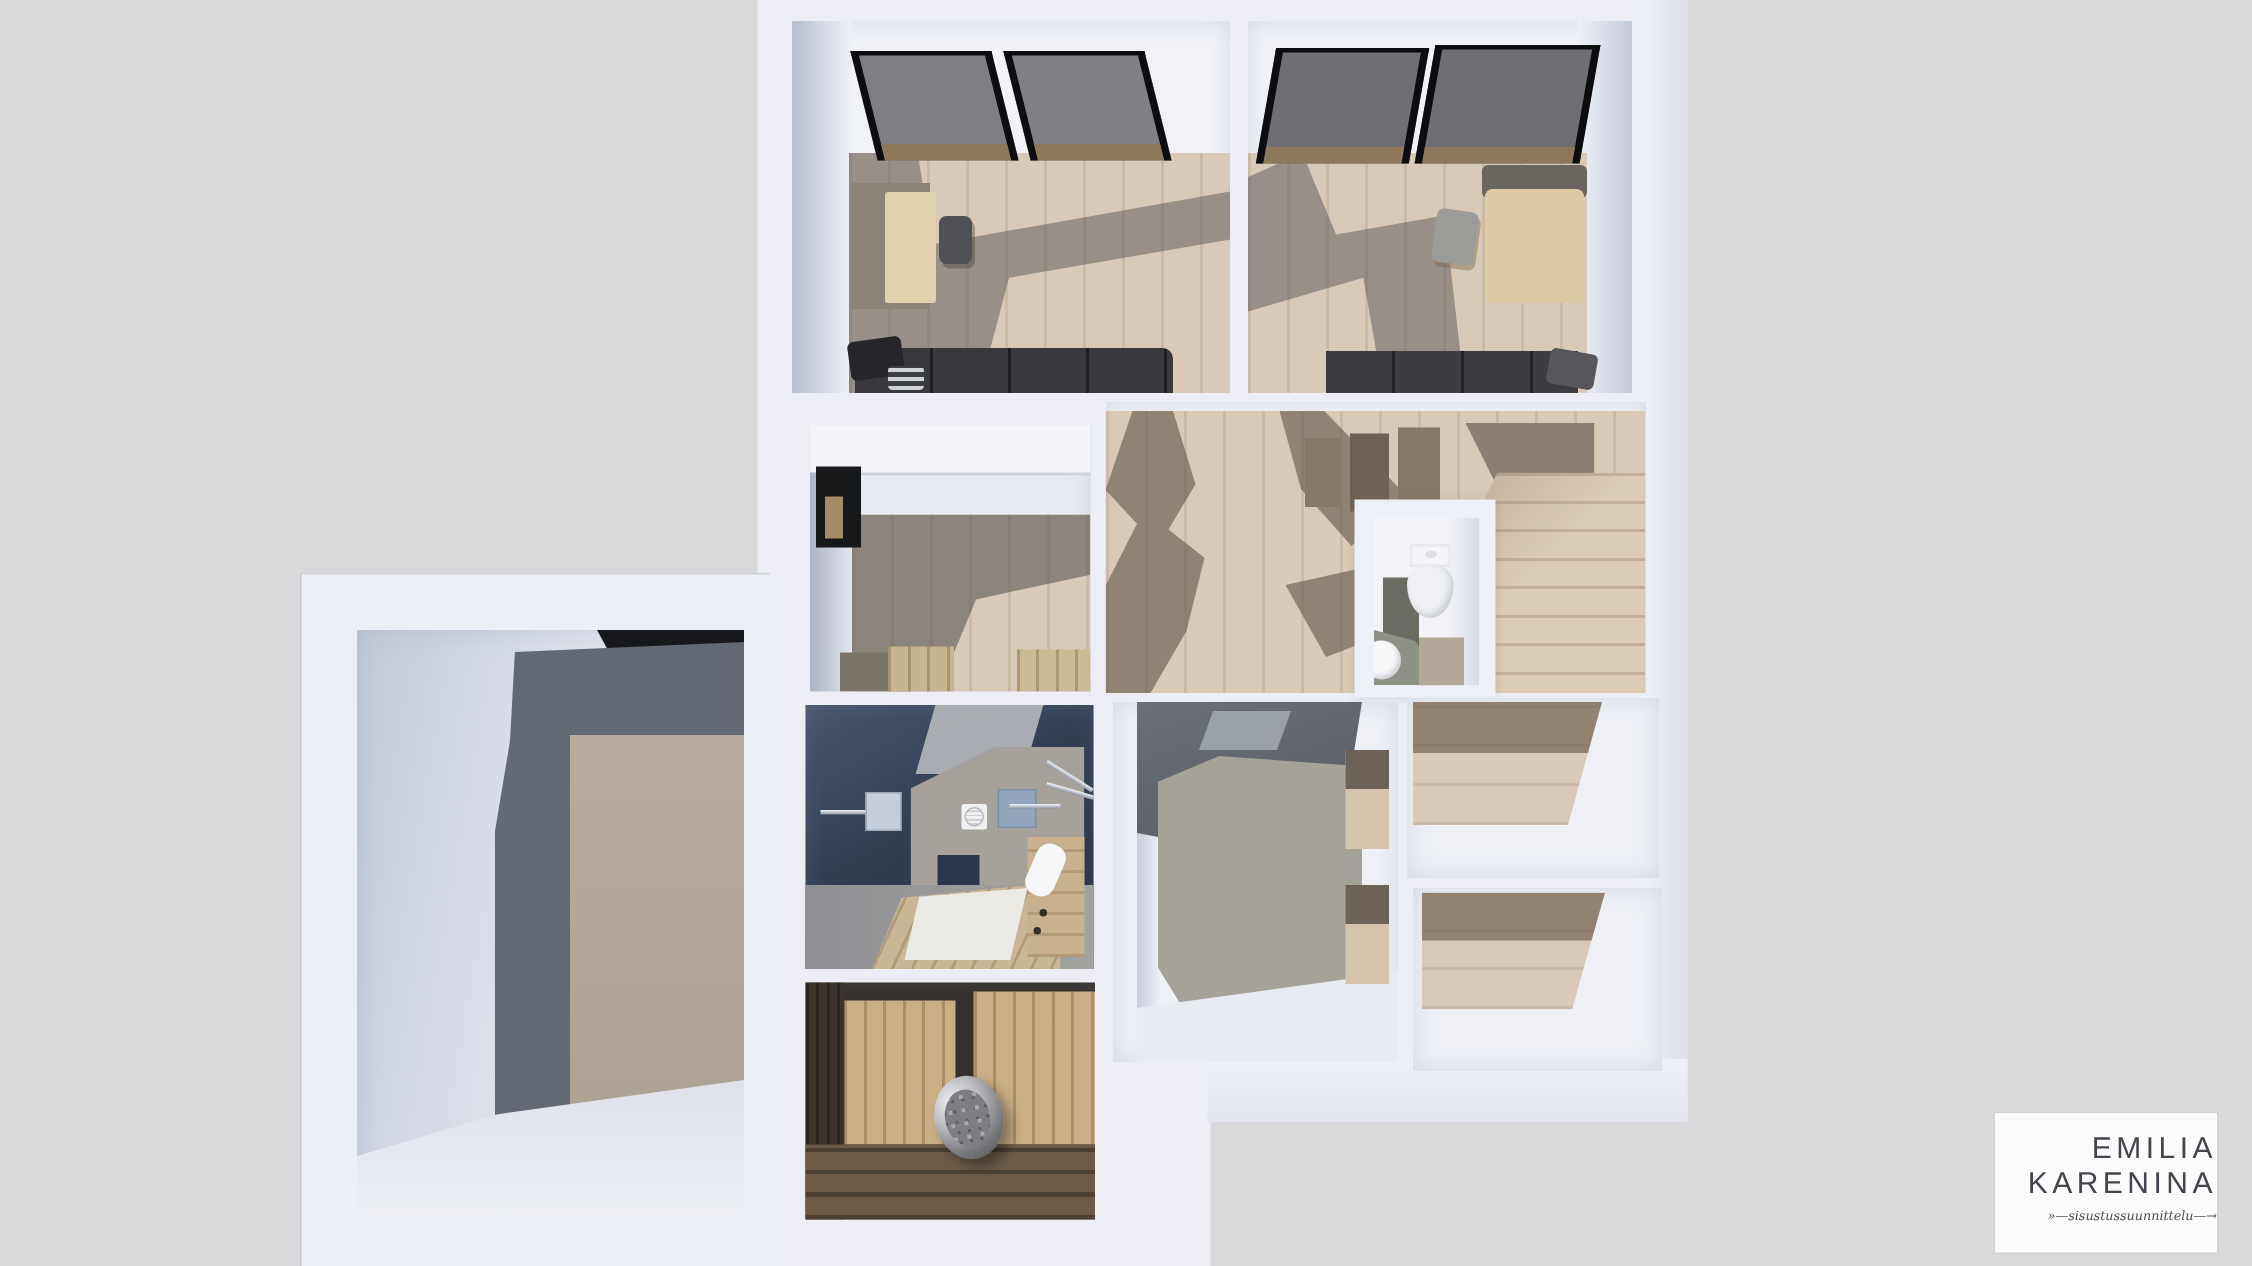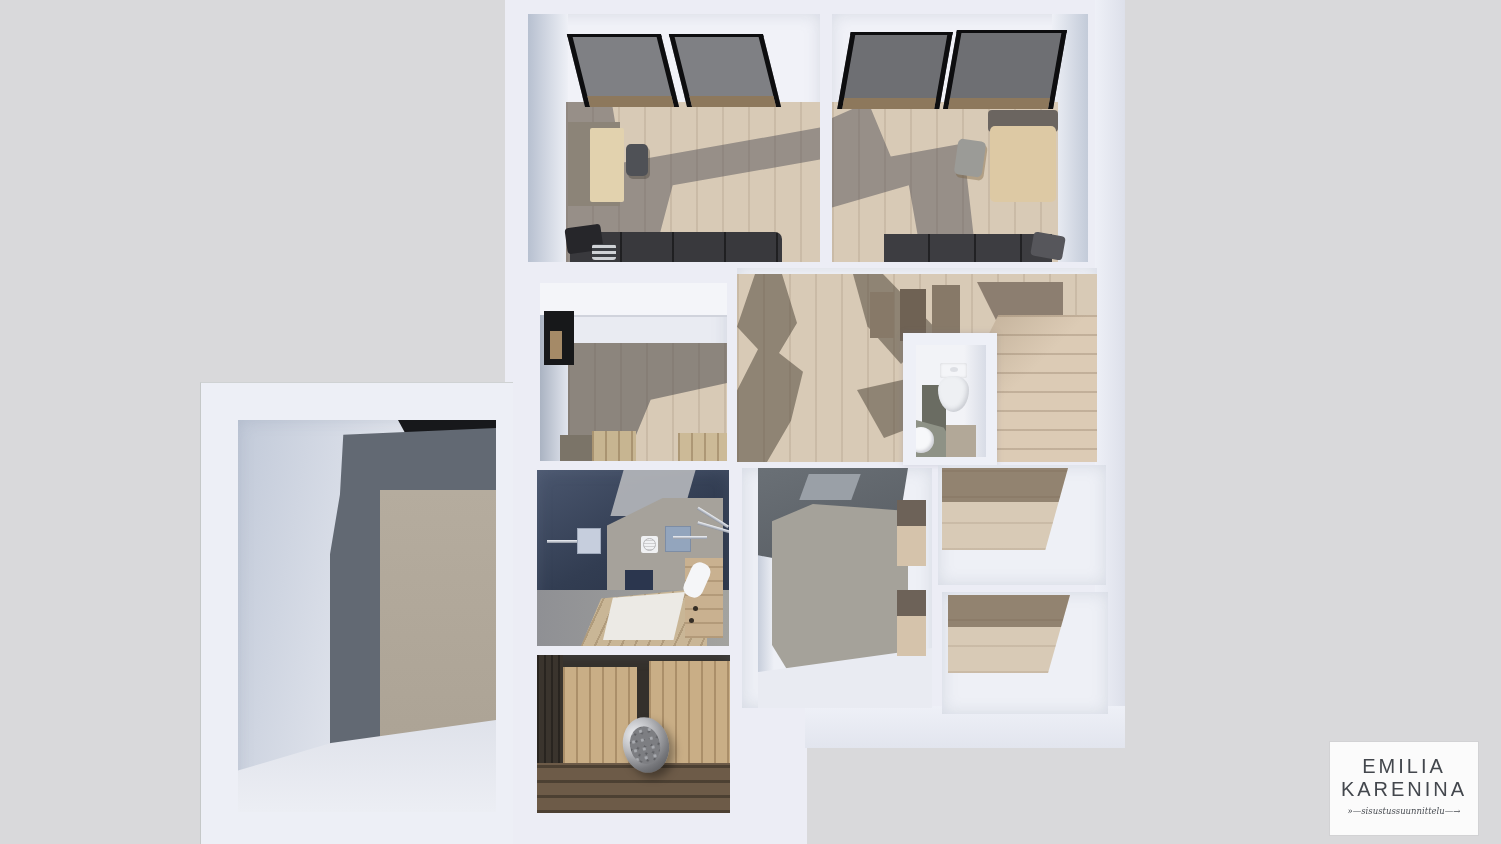--- a/index.html
+++ b/index.html
@@ -15,21 +15,21 @@
   .step-lines{background-image:repeating-linear-gradient(180deg,rgba(116,94,72,.25) 0 2px,transparent 2px 19px);}
   .shade{background:rgba(86,84,90,.50);}
   .brownshade{background:rgba(84,74,62,.55);}
   .sauna-planks{background-color:#c9ae86;
     background-image:repeating-linear-gradient(90deg,rgba(92,62,30,.28) 0 2px,transparent 2px 13px);}
   .sauna-floor{background-color:#6d5b48;
     background-image:repeating-linear-gradient(0deg,rgba(0,0,0,.30) 0 3px,transparent 3px 15px);}
   .chrome{background:linear-gradient(180deg,#f2f4f8,#b9bec8 60%,#8d939f);}
   .glasspane{background:#7f8084;border-left:5px solid #0d0d0f;border-right:5px solid #0d0d0f;
              border-top:3px solid #0d0d0f;}
-  .logo-card{position:absolute;background:#fbfbfb;text-align:center;
+  .logo-card{position:absolute;background:#fbfbfb;text-align:right;
              box-shadow:0 0 0 1px rgba(0,0,0,.03);}
   .brand{color:#43474d;font-size:20px;letter-spacing:3px;line-height:23px;font-weight:400;}
   .tagline{color:#4a4e54;font-family:"DejaVu Serif",serif;font-style:italic;
            font-size:8.5px;margin-top:5px;}
 </style>
 </head>
 <body>
 
 <div id="canvas">
 

